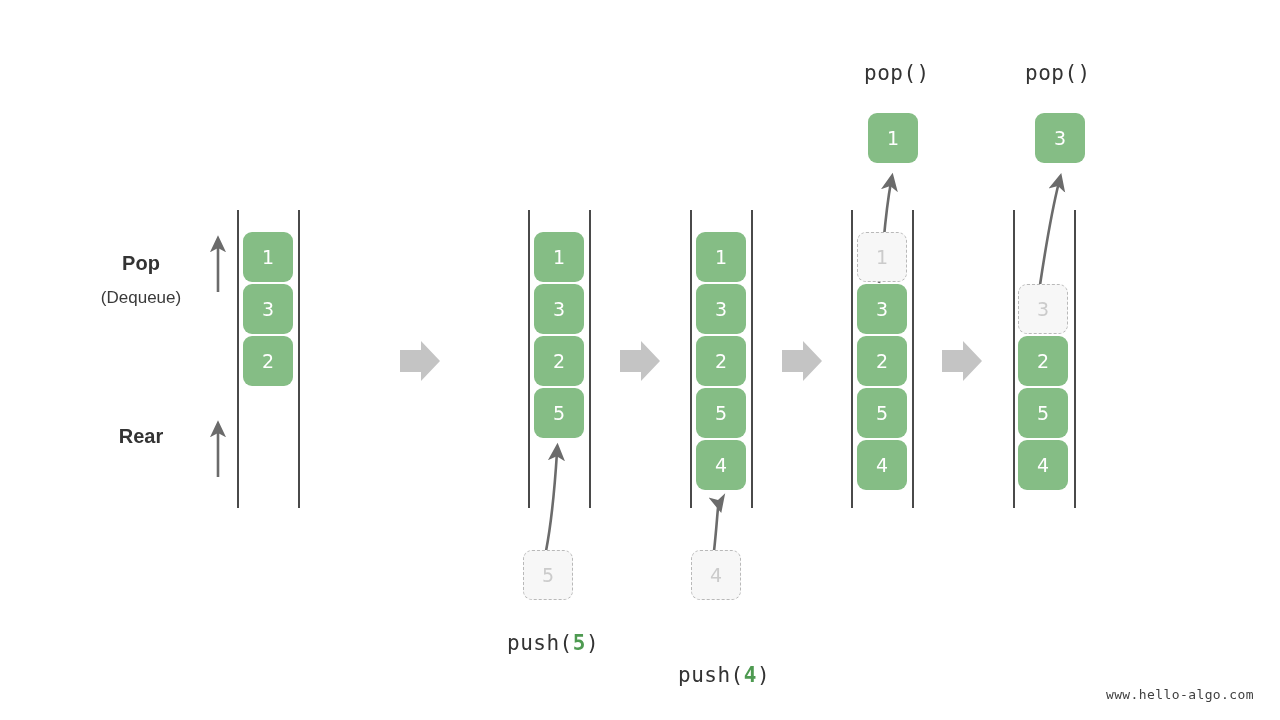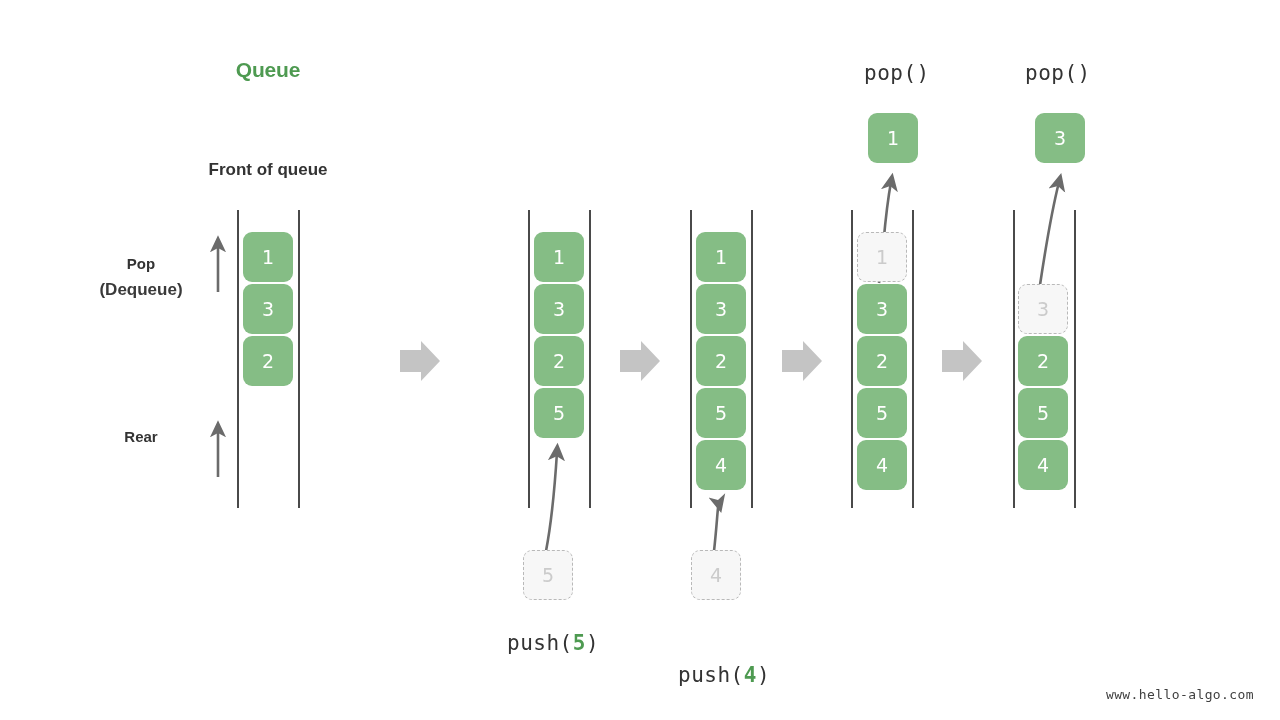--- a/index.html
+++ b/index.html
@@ -50,31 +50,32 @@
   }
 
   .side-label {
     position: absolute;
     width: 170px;
     text-align: center;
     color: #333333;
     white-space: nowrap;
   }
   .side-label .ln1 {
-    font-size: 15px;
+    font-size: 20px;
     font-weight: bold;
     display: block;
     line-height: 25px;
   }
   .side-label .ln2 {
     font-size: 17px;
-    font-weight: bold;
+    font-weight: normal;
     display: block;
     line-height: 27px;
     color: #3a3a3a;
+    margin-top: 8px;
   }
   .side-pop  { left: 56px; top: 251px; }
   .side-push { left: 56px; top: 424px; }
 
   
   .rail {
     position: absolute;
     width: 1.6px;
     background: #4a4a4a;
   }
@@ -123,22 +124,20 @@
     font-size: 13px;
     color: #404040;
     letter-spacing: 0.4px;
   }
 </style>
 </head>
 <body>
 
 <div class="canvas">
 
-  <div class="title-queue">Queue</div>
-  <div class="label-bold label-front">Front of queue</div>
 
   <div class="side-label side-pop">
     <span class="ln1">Pop</span>
     <span class="ln2">(Dequeue)</span>
   </div>
   <div class="side-label side-push">
     <span class="ln1">Rear</span>
   </div>
 
   <svg class="overlay" width="1280" height="720">

